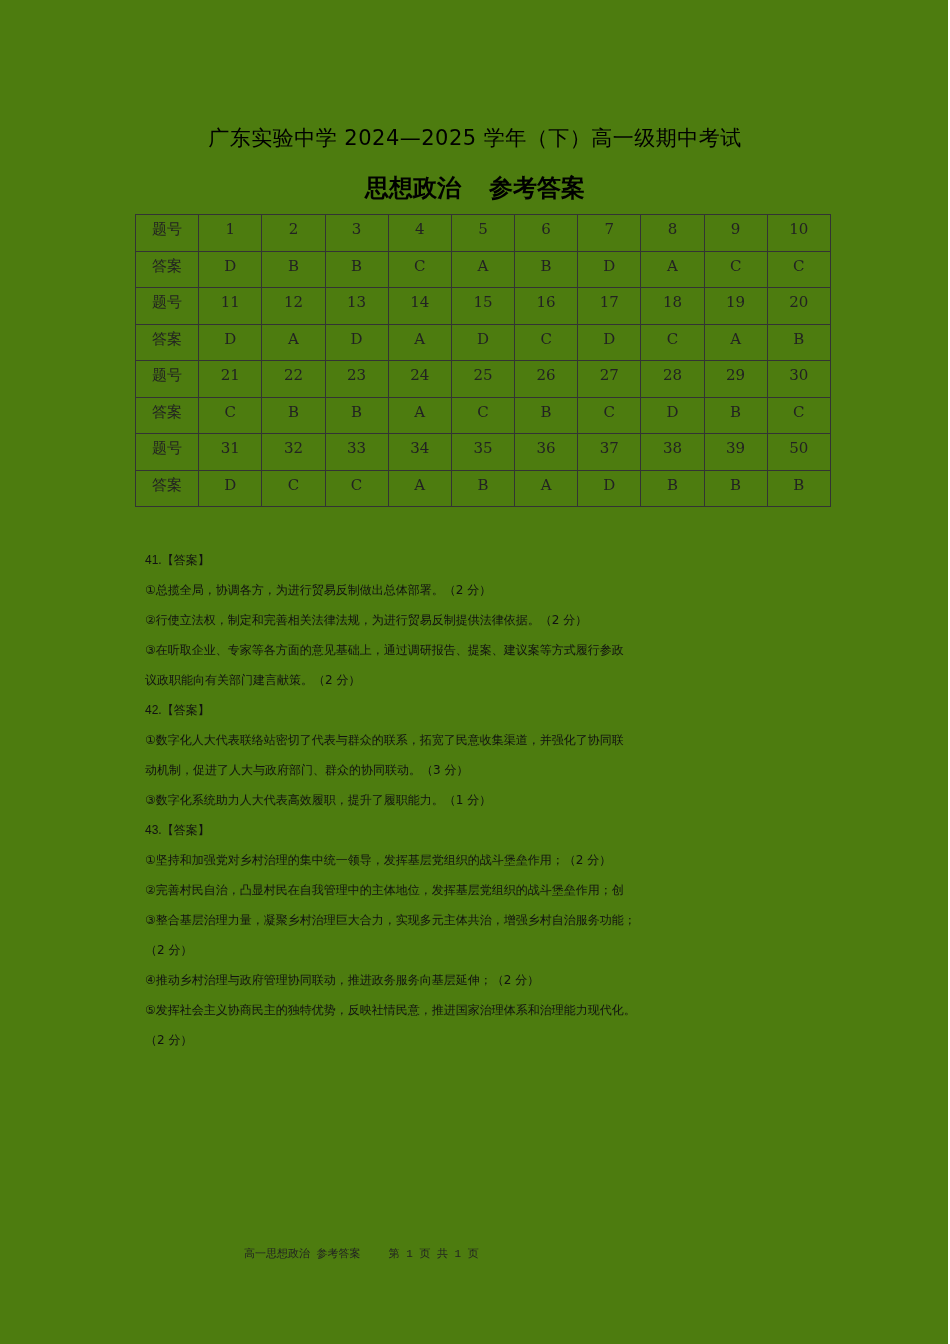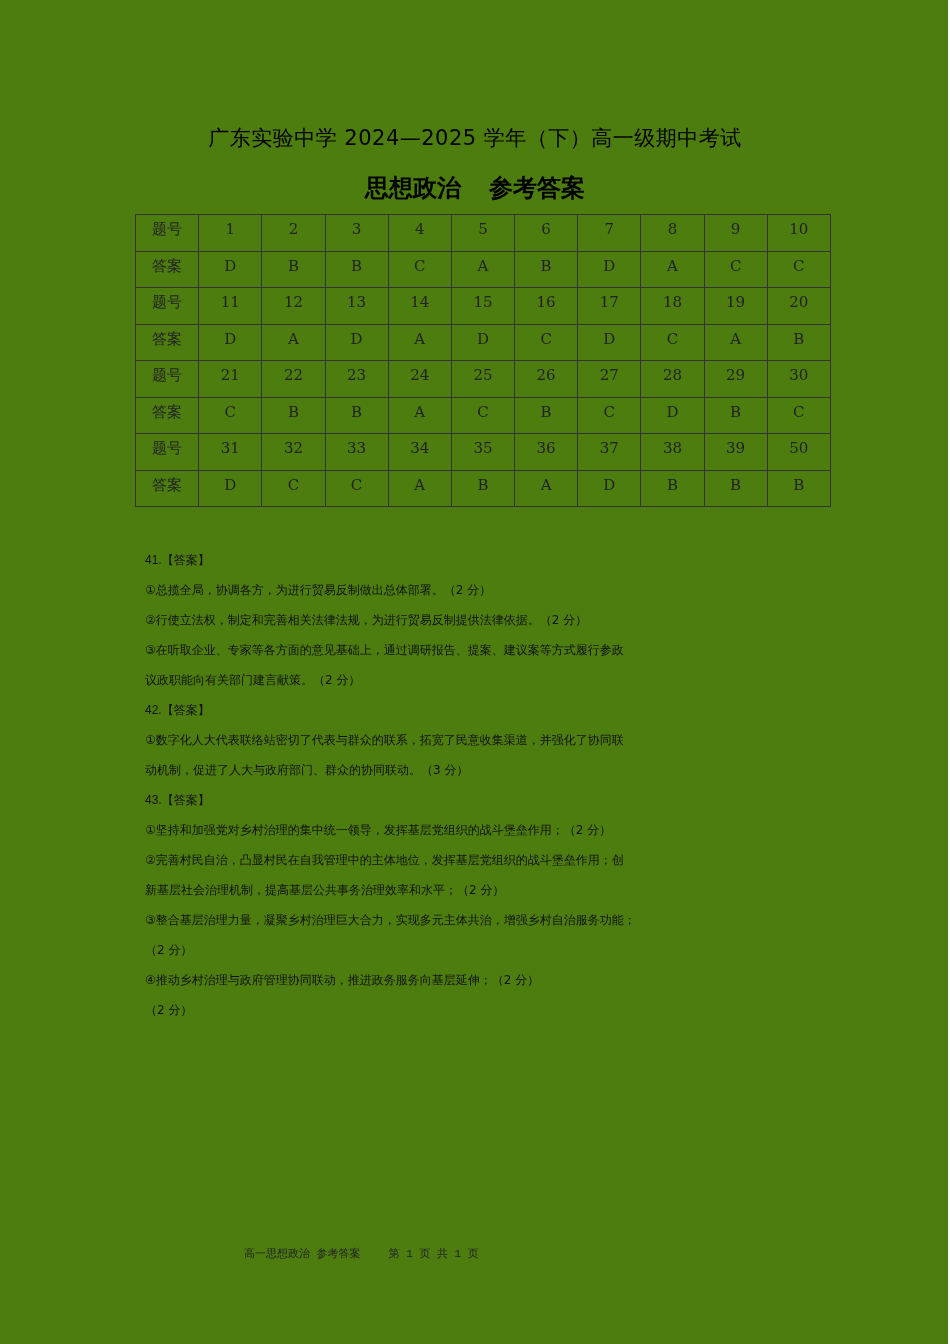--- a/index.html
+++ b/index.html
@@ -163,29 +163,30 @@
       <p class="qhead">41.【答案】</p>
       <p>①总揽全局，协调各方，为进行贸易反制做出总体部署。（2 分）</p>
       <p>②行使立法权，制定和完善相关法律法规，为进行贸易反制提供法律依据。（2 分）</p>
       <p>③在听取企业、专家等各方面的意见基础上，通过调研报告、提案、建议案等方式履行参政</p>
       <p>议政职能向有关部门建言献策。（2 分）</p>
     </div>
     <div>
       <p class="qhead">42.【答案】</p>
       <p>①数字化人大代表联络站密切了代表与群众的联系，拓宽了民意收集渠道，并强化了协同联</p>
       <p>动机制，促进了人大与政府部门、群众的协同联动。（3 分）</p>
+      <p>③数字化系统助力人大代表高效履职，提升了履职能力。（1 分）</p>
     </div>
     <div>
       <p class="qhead">43.【答案】</p>
       <p>①坚持和加强党对乡村治理的集中统一领导，发挥基层党组织的战斗堡垒作用；（2 分）</p>
       <p>②完善村民自治，凸显村民在自我管理中的主体地位，发挥基层党组织的战斗堡垒作用；创</p>
-      <p>新基层社会治理机制，提高基层公共事务治理效率和水平；（2 分）</p>
       <p>③整合基层治理力量，凝聚乡村治理巨大合力，实现多元主体共治，增强乡村自治服务功能；</p>
       <p>（2 分）</p>
       <p>④推动乡村治理与政府管理协同联动，推进政务服务向基层延伸；（2 分）</p>
+      <p>⑤发挥社会主义协商民主的独特优势，反映社情民意，推进国家治理体系和治理能力现代化。</p>
       <p>（2 分）</p>
     </div>
   </div>
 
   <div class="footer">
     <span>高一思想政治 参考答案</span><span class="sep"></span><span>第 1 页 共 1 页</span>
   </div>
 </div>
 
 </body></html>

